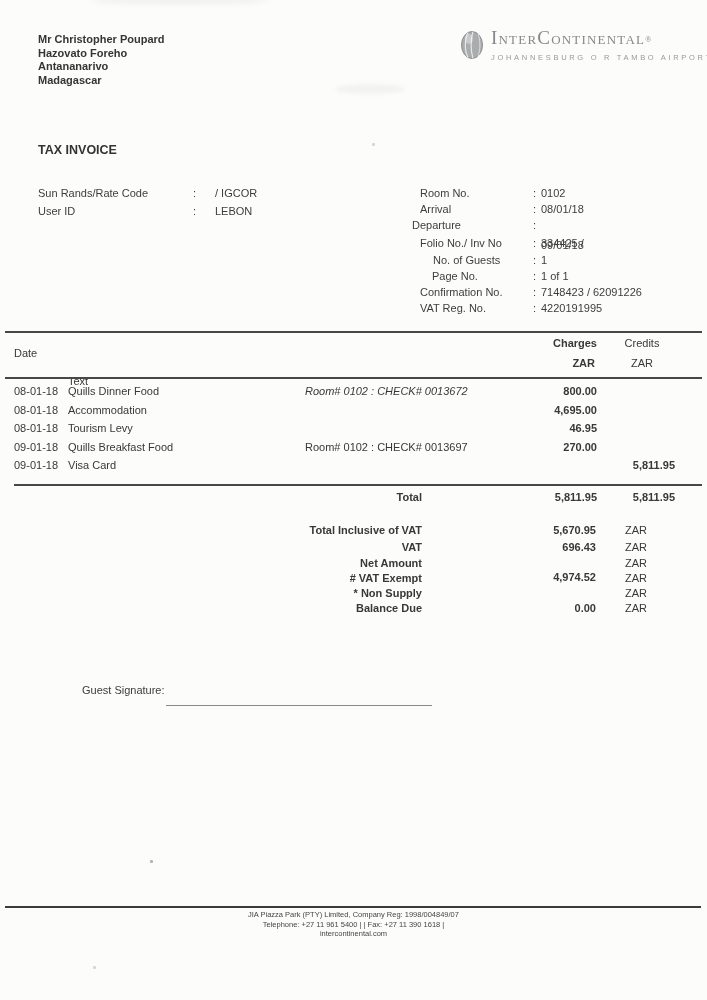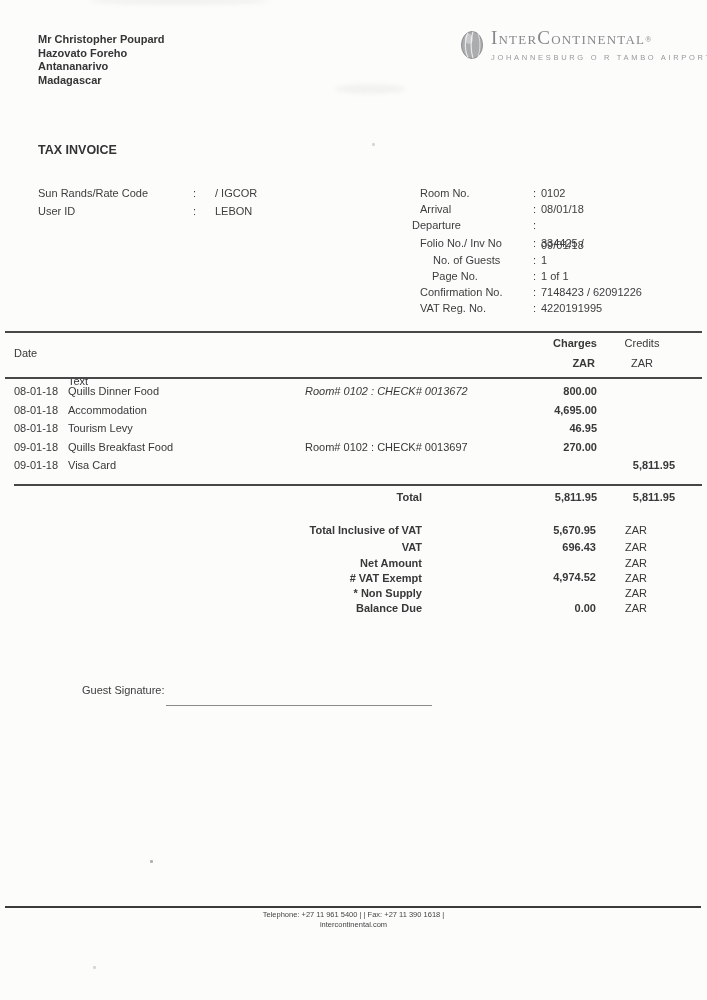--- a/index.html
+++ b/index.html
@@ -204,15 +204,16 @@
   <div class="abs cell rcol" style="left:250px;top:602px;width:172px;">Balance Due</div>
   <div class="abs cell rcol" style="right:111px;top:602px;width:120px;">0.00</div>
   <div class="abs cell" style="left:625px;top:602px;">ZAR</div>
 </div>
 
 <div class="abs sig-label">Guest Signature:</div>
 <div class="abs sig-line"></div>
 
 <div class="rule" style="left:5px;top:906px;width:696px;height:2px;background:#3b3b3b;"></div>
 <div class="abs footer">
+  <div>JIA Piazza Park (PTY) Limited, Company Reg: 1998/004849/07</div>
   <div>Telephone: +27 11 961 5400 | | Fax: +27 11 390 1618 |</div>
   <div>intercontinental.com</div>
 </div>
 
 </body></html>

